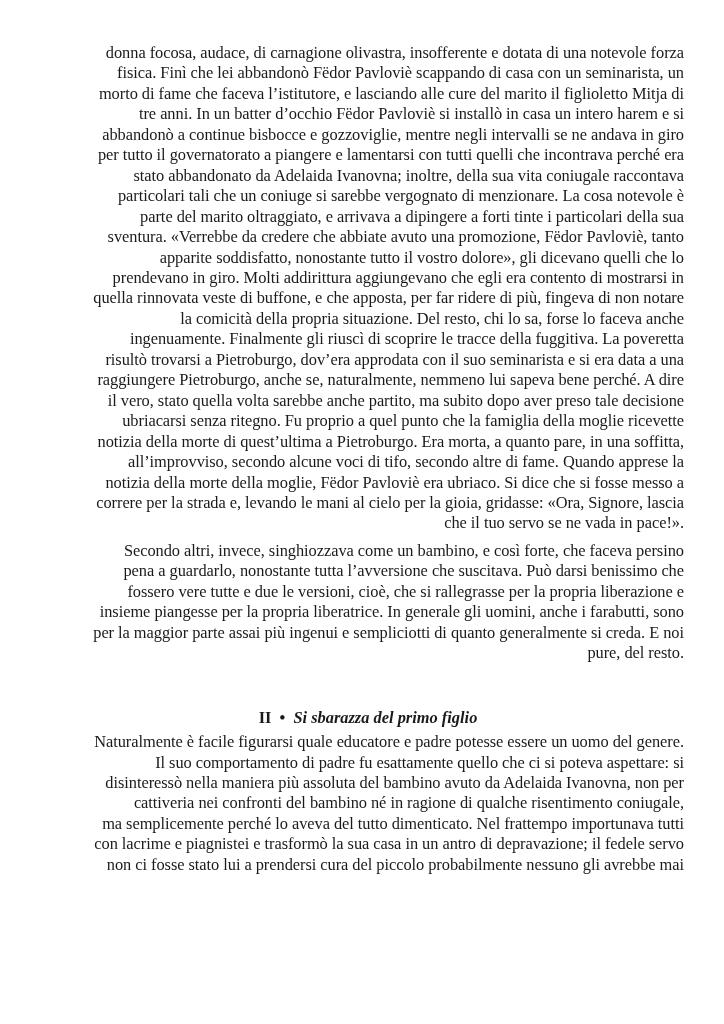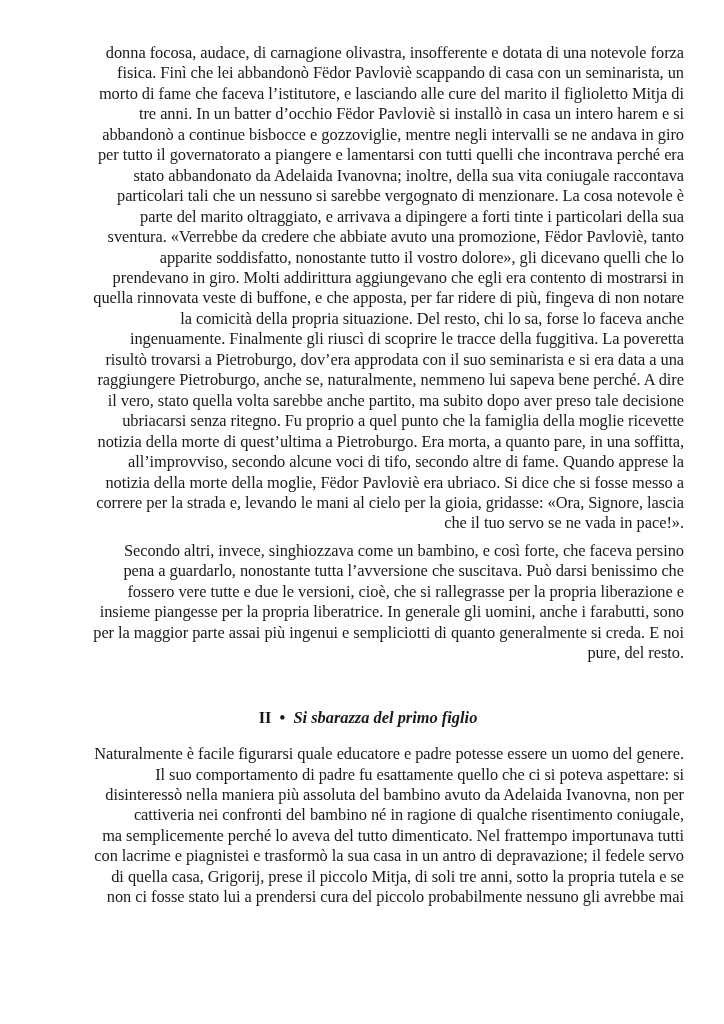--- a/index.html
+++ b/index.html
@@ -30,21 +30,21 @@
       line-height: 20.45px;
       white-space: nowrap;
       letter-spacing: -0.05px;
       text-align: right;
     }
     .para + .para {
       margin-top: 7px;
     }
     .chapter-heading {
       margin-top: 44px;
-      margin-bottom: 16px;
+      margin-bottom: 4px;
       text-align: center;
       font-size: 16.4px;
       line-height: 20.45px;
       font-weight: bold;
       padding-left: 8px;
     }
     .chapter-heading .chapter-title {
       font-style: italic;
     }
   </style>
@@ -55,21 +55,21 @@
 
   <div class="section-before">
     <p class="para">
         <span class="line">donna focosa, audace, di carnagione olivastra, insofferente e dotata di una notevole forza</span>
         <span class="line">fisica. Finì che lei abbandonò Fëdor Pavloviè scappando di casa con un seminarista, un</span>
         <span class="line">morto di fame che faceva l’istitutore, e lasciando alle cure del marito il figlioletto Mitja di</span>
         <span class="line">tre anni. In un batter d’occhio Fëdor Pavloviè si installò in casa un intero harem e si</span>
         <span class="line">abbandonò a continue bisbocce e gozzoviglie, mentre negli intervalli se ne andava in giro</span>
         <span class="line">per tutto il governatorato a piangere e lamentarsi con tutti quelli che incontrava perché era</span>
         <span class="line">stato abbandonato da Adelaida Ivanovna; inoltre, della sua vita coniugale raccontava</span>
-        <span class="line">particolari tali che un nessuno si sarebbe vergognato di menzionare. La cosa notevole è</span>
+        <span class="line">particolari tali che un coniuge si sarebbe vergognato di menzionare. La cosa notevole è</span>
         <span class="line">parte del marito oltraggiato, e arrivava a dipingere a forti tinte i particolari della sua</span>
         <span class="line">sventura. «Verrebbe da credere che abbiate avuto una promozione, Fëdor Pavloviè, tanto</span>
         <span class="line">apparite soddisfatto, nonostante tutto il vostro dolore», gli dicevano quelli che lo</span>
         <span class="line">prendevano in giro. Molti addirittura aggiungevano che egli era contento di mostrarsi in</span>
         <span class="line">quella rinnovata veste di buffone, e che apposta, per far ridere di più, fingeva di non notare</span>
         <span class="line">la comicità della propria situazione. Del resto, chi lo sa, forse lo faceva anche</span>
         <span class="line">ingenuamente. Finalmente gli riuscì di scoprire le tracce della fuggitiva. La poveretta</span>
         <span class="line">risultò trovarsi a Pietroburgo, dov’era approdata con il suo seminarista e si era data a una</span>
         <span class="line">raggiungere Pietroburgo, anche se, naturalmente, nemmeno lui sapeva bene perché. A dire</span>
         <span class="line">il vero, stato quella volta sarebbe anche partito, ma subito dopo aver preso tale decisione</span>
@@ -97,18 +97,17 @@
   </div>
 
   <div class="section-after">
     <p class="para">
         <span class="line">Naturalmente è facile figurarsi quale educatore e padre potesse essere un uomo del genere.</span>
         <span class="line">Il suo comportamento di padre fu esattamente quello che ci si poteva aspettare: si</span>
         <span class="line">disinteressò nella maniera più assoluta del bambino avuto da Adelaida Ivanovna, non per</span>
         <span class="line">cattiveria nei confronti del bambino né in ragione di qualche risentimento coniugale,</span>
         <span class="line">ma semplicemente perché lo aveva del tutto dimenticato. Nel frattempo importunava tutti</span>
         <span class="line">con lacrime e piagnistei e trasformò la sua casa in un antro di depravazione; il fedele servo</span>
-        <span class="line">di quella casa, Grigorij, prese il piccolo Mitja, di soli tre anni, sotto la propria tutela e se</span>
         <span class="line">non ci fosse stato lui a prendersi cura del piccolo probabilmente nessuno gli avrebbe mai</span>
       </p>
   </div>
 
 </div>
 
 </body></html>

